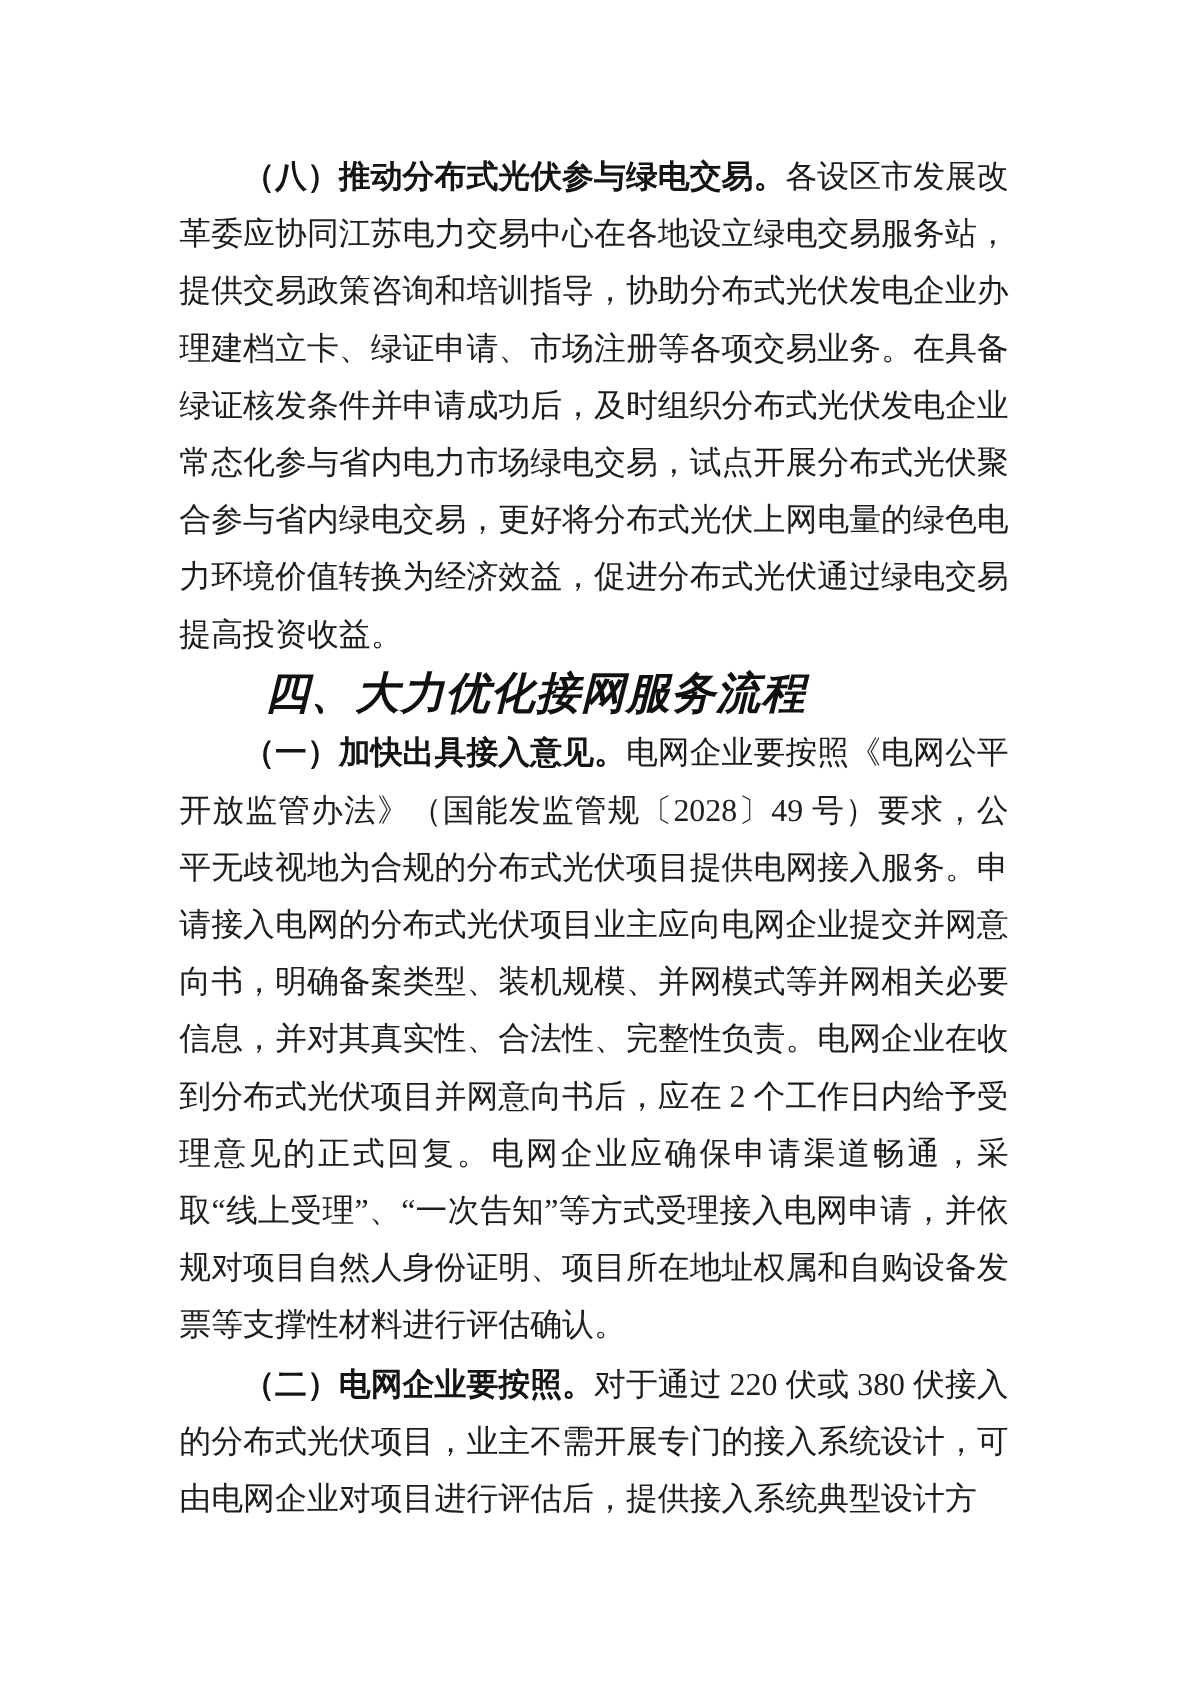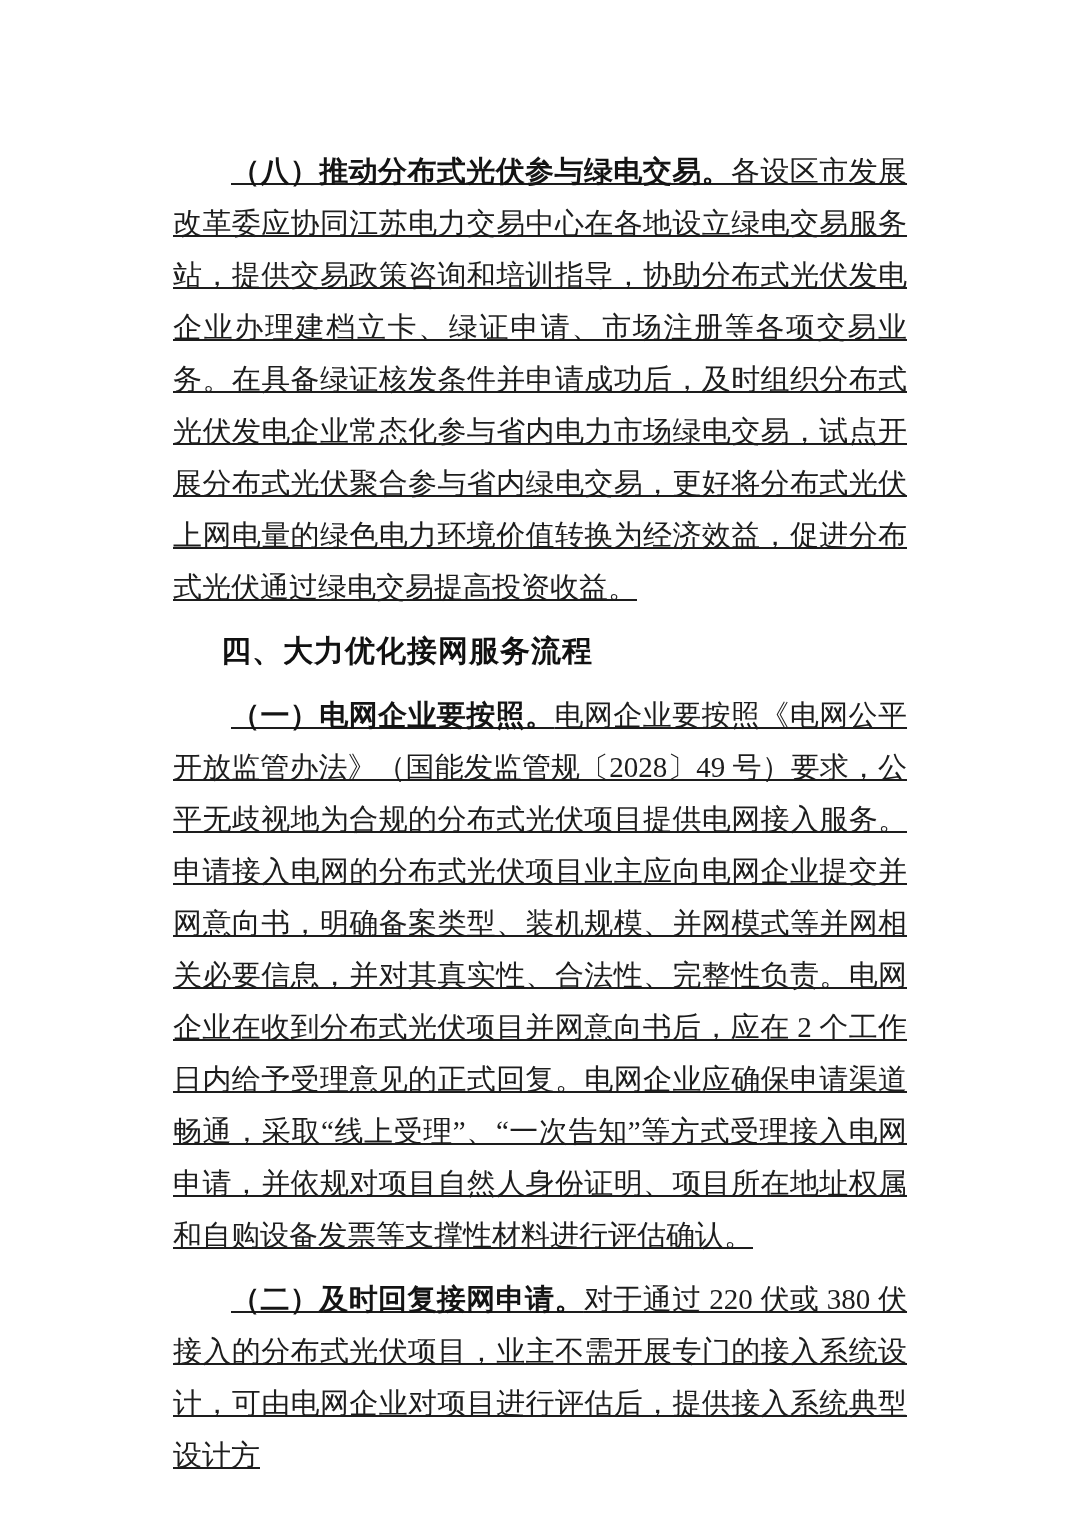--- a/index.html
+++ b/index.html
@@ -20,50 +20,50 @@
     position: absolute;
     left: 161px;
     top: 133px;
     width: 758px;
     font-size: 29px;
     line-height: 52px;
     text-align: justify;
     text-justify: inter-ideograph;
   }
   .para {
-    margin: 12px;
+    margin: 2px;
     padding: 0;
     text-indent: 2em;
-    text-decoration: underline;
   }
   .para .lead {
     font-weight: 700;
     color: #141414;
   }
   .heading {
     margin: 0;
     padding: 0;
     font-family: "Liberation Sans", "DejaVu Sans", sans-serif;
     font-weight: 700;
-    font-size: 30px;
+    font-size: 40px;
     line-height: 52px;
     text-indent: 2em;
     text-align: left;
     color: #111111;
     letter-spacing: 1px;
+    font-style: italic;
   }
 </style>
 </head>
 <body>
 
 <div class="page">
   <div class="doc">
 
     <p class="para"><span class="lead">（八）推动分布式光伏参与绿电交易。</span><span>各设区市发展改革委应协同江苏电力交易中心在各地设立绿电交易服务站，提供交易政策咨询和培训指导，协助分布式光伏发电企业办理建档立卡、绿证申请、市场注册等各项交易业务。在具备绿证核发条件并申请成功后，及时组织分布式光伏发电企业常态化参与省内电力市场绿电交易，试点开展分布式光伏聚合参与省内绿电交易，更好将分布式光伏上网电量的绿色电力环境价值转换为经济效益，促进分布式光伏通过绿电交易提高投资收益。</span></p>
 
     <h2 class="heading">四、大力优化接网服务流程</h2>
 
-    <p class="para"><span class="lead">（一）电网企业要按照。</span><span>电网企业要按照《电网公平开放监管办法》（国能发监管规〔2028〕49 号）要求，公平无歧视地为合规的分布式光伏项目提供电网接入服务。申请接入电网的分布式光伏项目业主应向电网企业提交并网意向书，明确备案类型、装机规模、并网模式等并网相关必要信息，并对其真实性、合法性、完整性负责。电网企业在收到分布式光伏项目并网意向书后，应在 2 个工作日内给予受理意见的正式回复。电网企业应确保申请渠道畅通，采取“线上受理”、“一次告知”等方式受理接入电网申请，并依规对项目自然人身份证明、项目所在地址权属和自购设备发票等支撑性材料进行评估确认。</span></p>
+    <p class="para"><span class="lead">（一）加快出具接入意见。</span><span>电网企业要按照《电网公平开放监管办法》（国能发监管规〔2028〕49 号）要求，公平无歧视地为合规的分布式光伏项目提供电网接入服务。申请接入电网的分布式光伏项目业主应向电网企业提交并网意向书，明确备案类型、装机规模、并网模式等并网相关必要信息，并对其真实性、合法性、完整性负责。电网企业在收到分布式光伏项目并网意向书后，应在 2 个工作日内给予受理意见的正式回复。电网企业应确保申请渠道畅通，采取“线上受理”、“一次告知”等方式受理接入电网申请，并依规对项目自然人身份证明、项目所在地址权属和自购设备发票等支撑性材料进行评估确认。</span></p>
 
-    <p class="para"><span class="lead">（二）及时回复接网申请。</span><span>对于通过 220 伏或 380 伏接入的分布式光伏项目，业主不需开展专门的接入系统设计，可由电网企业对项目进行评估后，提供接入系统典型设计方</span></p>
+    <p class="para"><span class="lead">（二）电网企业要按照。</span><span>对于通过 220 伏或 380 伏接入的分布式光伏项目，业主不需开展专门的接入系统设计，可由电网企业对项目进行评估后，提供接入系统典型设计方</span></p>
 
   </div>
 </div>
 
 </body></html>

